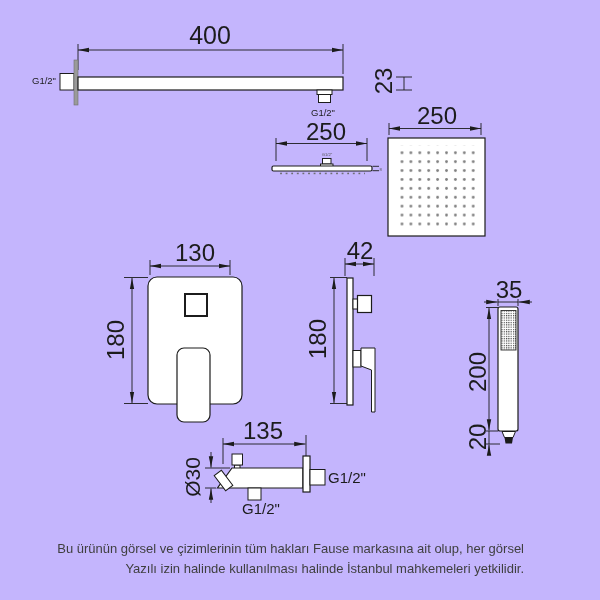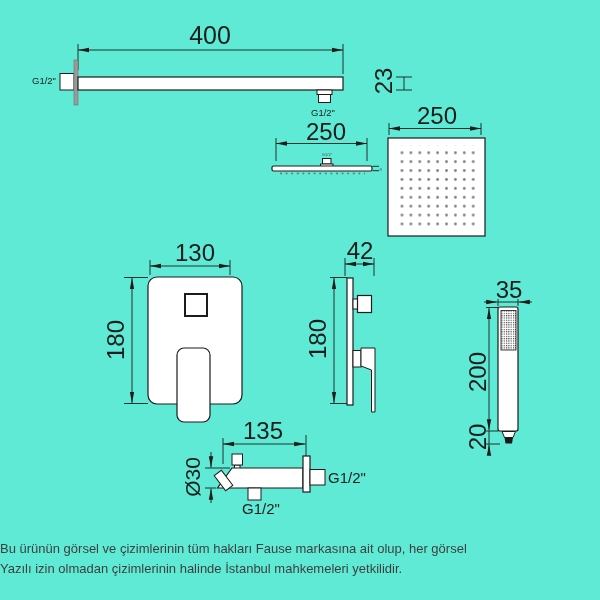--- a/index.html
+++ b/index.html
@@ -1,28 +1,28 @@
 <!DOCTYPE html>
 <html><head>
 <meta charset="utf-8">
 <style>
   html,body{margin:0;padding:0;background:#ffffff;}
-  .stage{position:relative;width:600px;height:600px;background:#5eead4;overflow:hidden;
+  .stage{position:relative;width:600px;height:600px;background:#c4b5fd;overflow:hidden;
          font-family:"Liberation Sans",sans-serif;}
   .stage svg{position:absolute;left:0;top:0;}
   svg text{fill:#1c1c1c;font-family:"Liberation Sans",sans-serif;}
   .big{font-size:24px;}
   .xl{font-size:25px;}
   .med{font-size:15px;}
   .small{font-size:9.5px;}
   .tiny{font-size:4.2px;fill:#555;}
   .ln{stroke:#1c1c1c;stroke-width:1.2;fill:#ffffff;}
   .thin{stroke:#1c1c1c;stroke-width:1;fill:#ffffff;}
   .dim{stroke:#1c1c1c;stroke-width:0.9;fill:none;}
-  .footer{position:absolute;left:0;top:539px;width:524px;text-align:left;
+  .footer{position:absolute;left:0;top:539px;width:524px;text-align:right;
           color:#3f3f3f;font-size:13px;line-height:19.5px;}
 </style>
 </head>
 <body>
 
 <div class="stage">
 <svg width="600" height="540" viewBox="0 0 600 540">
   <defs>
     <marker id="arr" viewBox="0 0 12 6" markerWidth="12" markerHeight="6" refX="11.3" refY="3" orient="auto-start-reverse" markerUnits="userSpaceOnUse">
       <path d="M0,0.8 L11.3,3 L0,5.2 Z" fill="#1c1c1c"></path>
@@ -196,15 +196,15 @@
     </g>
     <text class="med" x="261" y="514" text-anchor="middle">G1/2"</text>
     <rect class="ln" x="303" y="456" width="7" height="36"></rect>
     <rect class="thin" x="310" y="469.5" width="15" height="15.5" fill="url(#thrV)"></rect>
     <text class="med" x="328" y="483" text-anchor="start">G1/2"</text>
   </g>
 </svg>
 
 <div class="footer">
   <div>Bu ürünün görsel ve çizimlerinin tüm hakları Fause markasına ait olup, her görsel</div>
-  <div>Yazılı izin olmadan çizimlerinin halinde İstanbul mahkemeleri yetkilidir.</div>
+  <div>Yazılı izin halinde kullanılması halinde İstanbul mahkemeleri yetkilidir.</div>
 </div>
 </div>
 
 </body></html>

